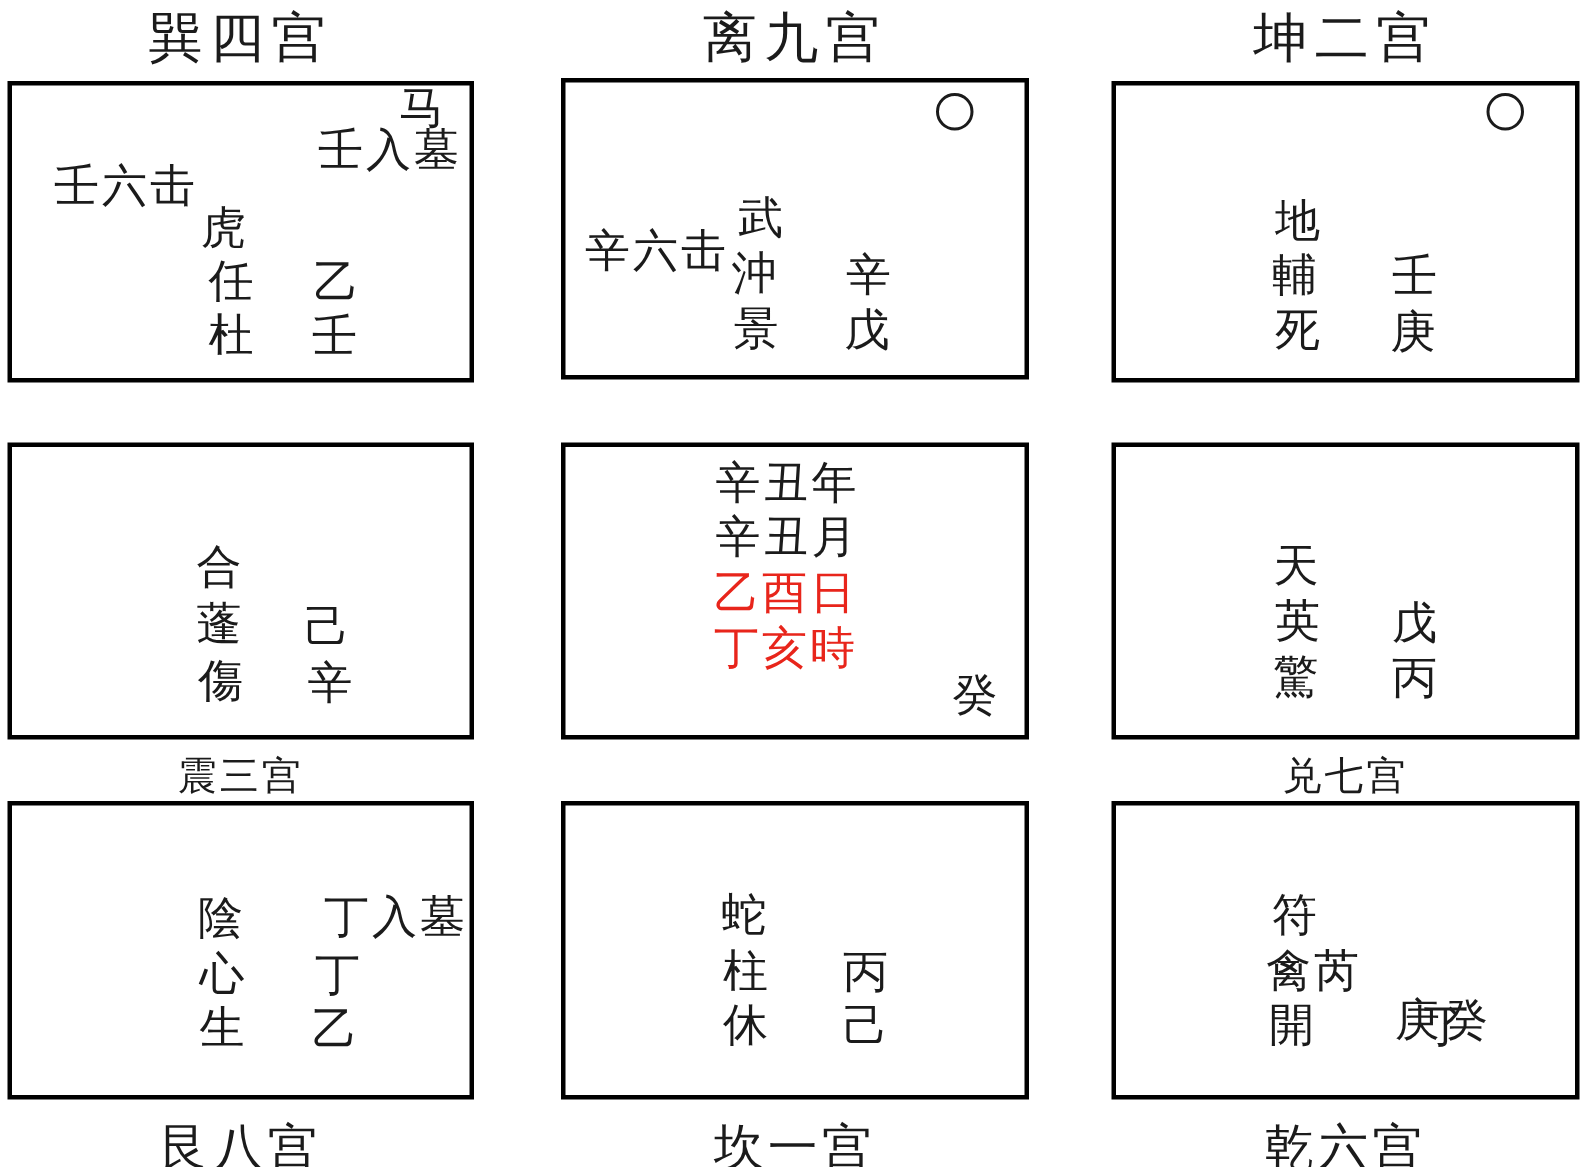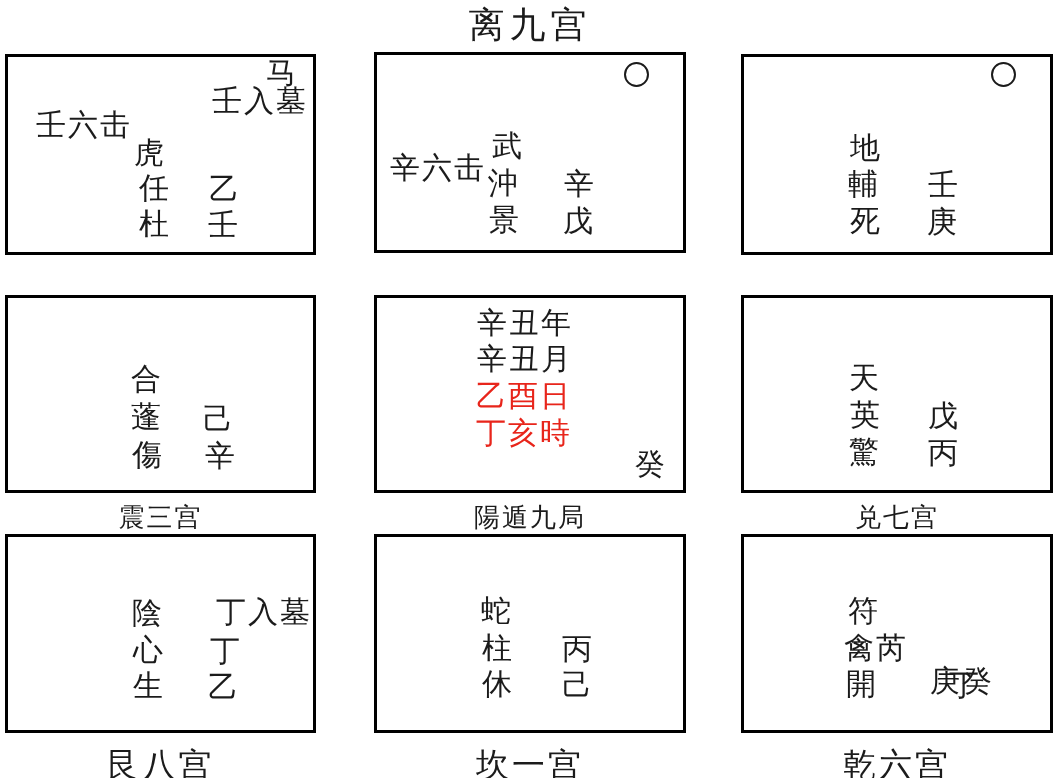--- a/index.html
+++ b/index.html
@@ -60,21 +60,23 @@
     border: 2px solid var(--ink);
     border-radius: 50%;
     box-sizing: border-box;
   }
 </style>
 </head>
 <body>
 
 <div class="canvas">
 
+  <div class="title" style="left:5px; top:1px; width:311px;">巽四宫</div>
   <div class="title" style="left:374px; top:1px; width:312px;">离九宫</div>
+  <div class="title" style="left:741px; top:1px; width:312px;">坤二宫</div>
 
   <div class="box" style="left:5px;   top:54px;  width:311px; height:201px;"></div>
   <div class="box" style="left:374px; top:52px;  width:312px; height:201px;"></div>
   <div class="box" style="left:741px; top:54px;  width:312px; height:201px;"></div>
   <div class="box" style="left:5px;   top:295px; width:311px; height:198px;"></div>
   <div class="box" style="left:374px; top:295px; width:312px; height:198px;"></div>
   <div class="box" style="left:741px; top:295px; width:312px; height:198px;"></div>
   <div class="box" style="left:5px;   top:534px; width:311px; height:199px;"></div>
   <div class="box" style="left:374px; top:534px; width:312px; height:199px;"></div>
   <div class="box" style="left:741px; top:534px; width:312px; height:199px;"></div>
@@ -109,21 +111,20 @@
   <span class="t" style="left:203px; top:403px;">己</span>
   <span class="t" style="left:132px; top:439px;">傷</span>
   <span class="t" style="left:205px; top:440px;">辛</span>
   <div class="midlabel" style="left:5px; top:500px; width:311px;">震三宫</div>
 
   <span class="t" style="left:477px; top:307px;">辛丑年</span>
   <span class="t" style="left:477px; top:343px;">辛丑月</span>
   <span class="t red" style="left:476px; top:380px;">乙酉日</span>
   <span class="t red" style="left:476px; top:417px;">丁亥時</span>
   <span class="t" style="left:635px; top:448px;">癸</span>
-  <div class="midlabel" style="left:374px; top:500px; width:312px;">陽遁九局</div>
 
   <span class="t" style="left:849px; top:362px;">天</span>
   <span class="t" style="left:850px; top:399px;">英</span>
   <span class="t" style="left:928px; top:400px;">戊</span>
   <span class="t" style="left:849px; top:436px;">驚</span>
   <span class="t" style="left:928px; top:437px;">丙</span>
   <div class="midlabel" style="left:741px; top:500px; width:312px;">兑七宫</div>
 
   <span class="t" style="left:132px; top:597px;">陰</span>
   <span class="t" style="left:216px; top:596px;">丁入墓</span>

